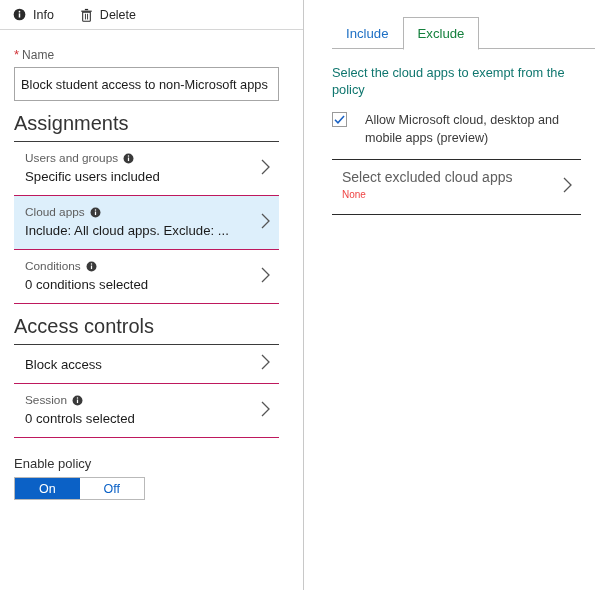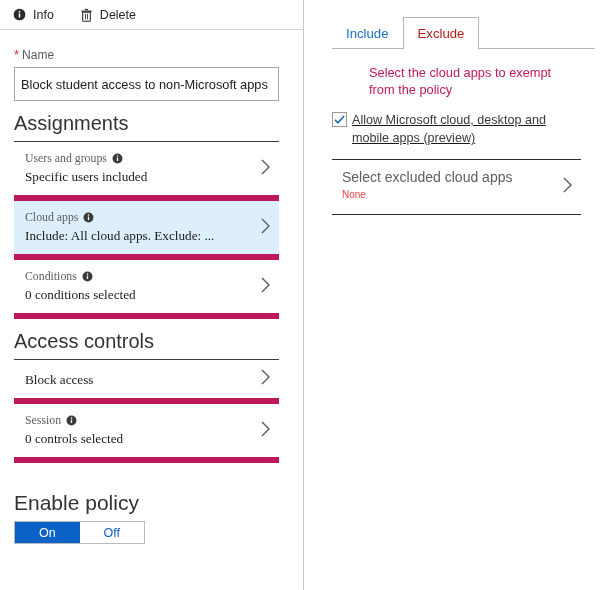--- a/index.html
+++ b/index.html
@@ -55,38 +55,37 @@
   .section-title {
     font-size: 20px; color: #333333; font-weight: 400;
     margin-top: 11px; margin-bottom: 6px;
   }
   .rule-dark { height: 1px; background: #3b3b3b; width: 265px; }
 
   .nav-row {
     position: relative;
     width: 265px;
     padding: 9px 0 9px 11px;
-    border-bottom: 6px solid #be185d;
+    border-bottom: 1px solid #be185d;
     cursor: default;
-    font-family: Liberation Serif, serif;
   }
   .nav-row.selected { background: #ddeffb; }
   .nav-row .r-top {
     font-size: 11.8px; color: #5e5e5e;
     display: flex; align-items: center; gap: 5px; line-height: 15px;
   }
   .nav-row .r-bottom {
     font-size: 13.2px; color: #1b1b1b; line-height: 19px; margin-top: 1px;
   }
   .chev {
     position: absolute; right: 8px; top: 50%;
     transform: translateY(-50%);
   }
 
-  .toggle-label { font-size: 21px; color: #333; margin-top: 28px; margin-bottom: 6px; }
+  .toggle-label { font-size: 13px; color: #333; margin-top: 18px; margin-bottom: 6px; }
   .toggle {
     display: inline-flex; width: 131px; height: 23px;
     border: 1px solid #b9b9b9;
   }
   .toggle button {
     flex: 1 1 50%; border: 0; font-size: 12.5px;
     font-family: "Liberation Sans", sans-serif;
     cursor: default; padding: 0;
   }
   .toggle .on  { background: #0b61c6; color: #ffffff; }
@@ -105,33 +104,33 @@
   }
   .tab {
     position: relative; z-index: 2;
     height: 31px; padding: 0 14px;
     display: flex; align-items: center; justify-content: center;
     font-size: 13.2px; border: 0; background: transparent;
     font-family: "Liberation Sans", sans-serif; cursor: default;
   }
   .tab.inactive { color: #1d6fc4; }
   .tab.active {
-    color: #b91c1c; background: #ffffff;
+    color: #15803d; background: #ffffff;
     border: 1px solid #b5b5b5; border-bottom: 1px solid #ffffff;
     margin-bottom: -1px; height: 33px;
   }
 
   .right-body { padding: 0 28px 0 28px; }
 
   .hint {
-    font-size: 12.8px; color: #be185d;
-    margin-top: 15px; margin-bottom: 13px; line-height: 17px; margin-left: 37px;
-  }
-
-  .check-row { display: flex; gap: 5px; align-items: flex-start; margin-bottom: 12px; text-decoration: underline; }
+    font-size: 12.8px; color: #0f766e;
+    margin-top: 15px; margin-bottom: 13px; line-height: 17px;
+  }
+
+  .check-row { display: flex; gap: 18px; align-items: flex-start; margin-bottom: 12px; }
   .checkbox {
     flex: 0 0 auto; width: 15px; height: 15px; margin-top: 1px;
     border: 1px solid #9a9a9a; background: #fff;
     display: flex; align-items: center; justify-content: center;
   }
   .check-text { font-size: 12.6px; color: #3a3a3a; line-height: 18px; max-width: 220px; }
 
   .r-rule { height: 1px; background: #2b2b2b; width: 249px; }
 
   .right-nav-row {

